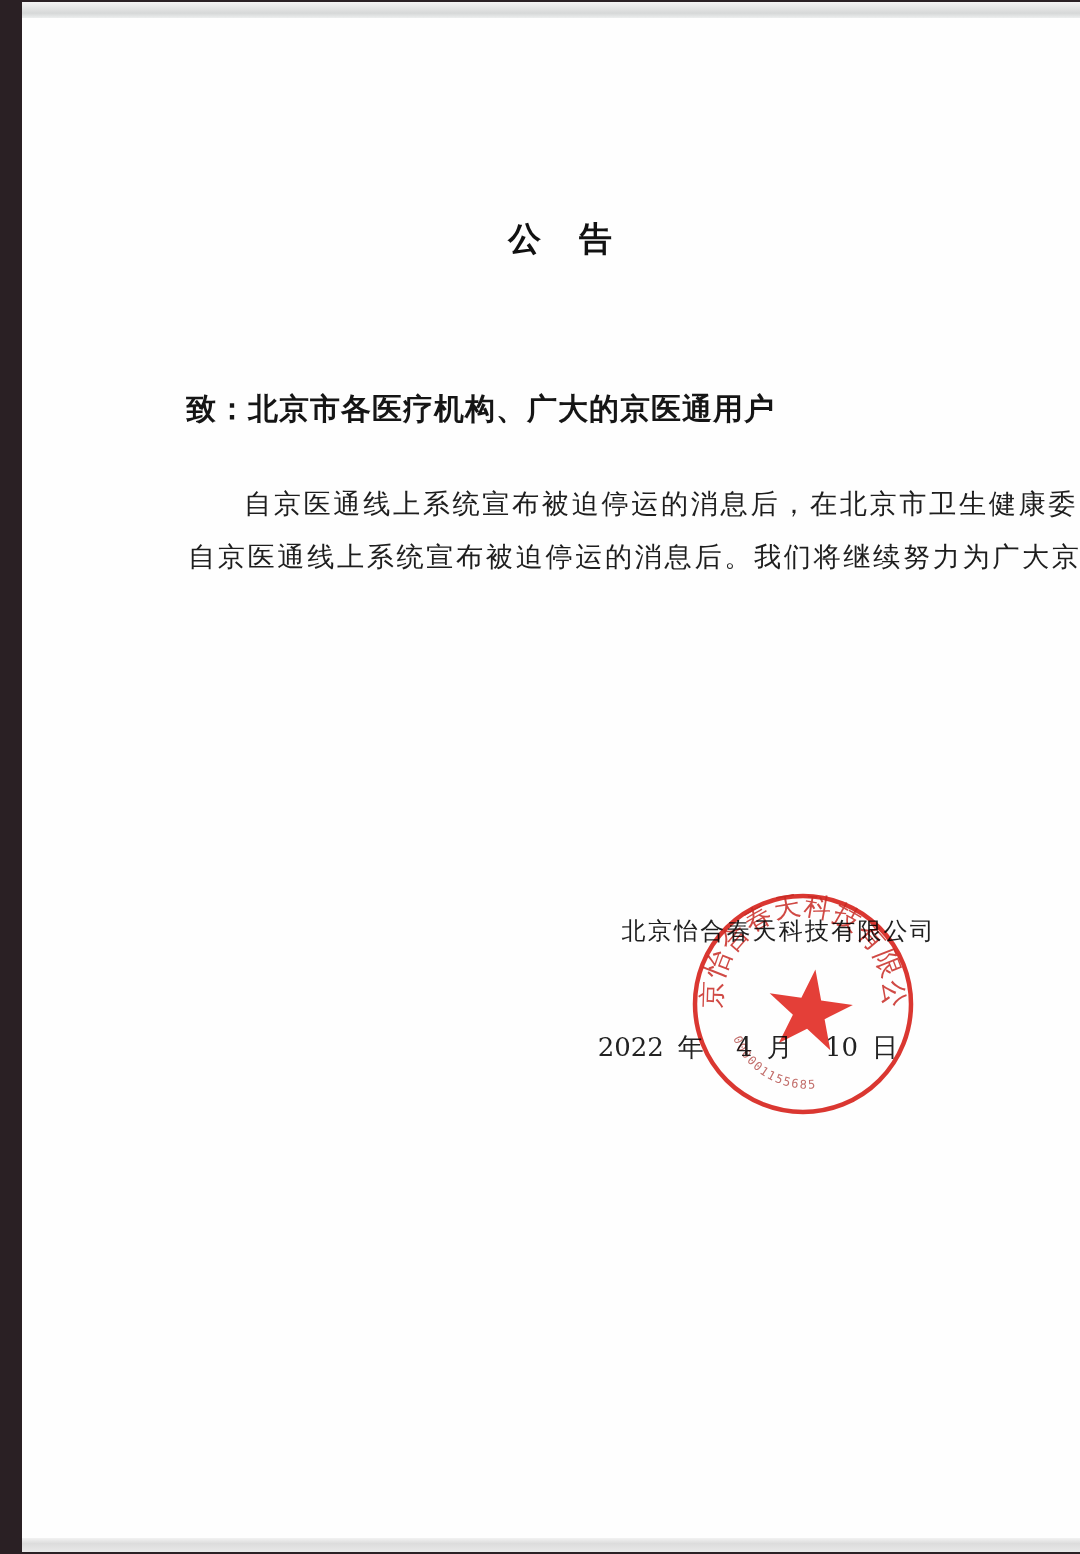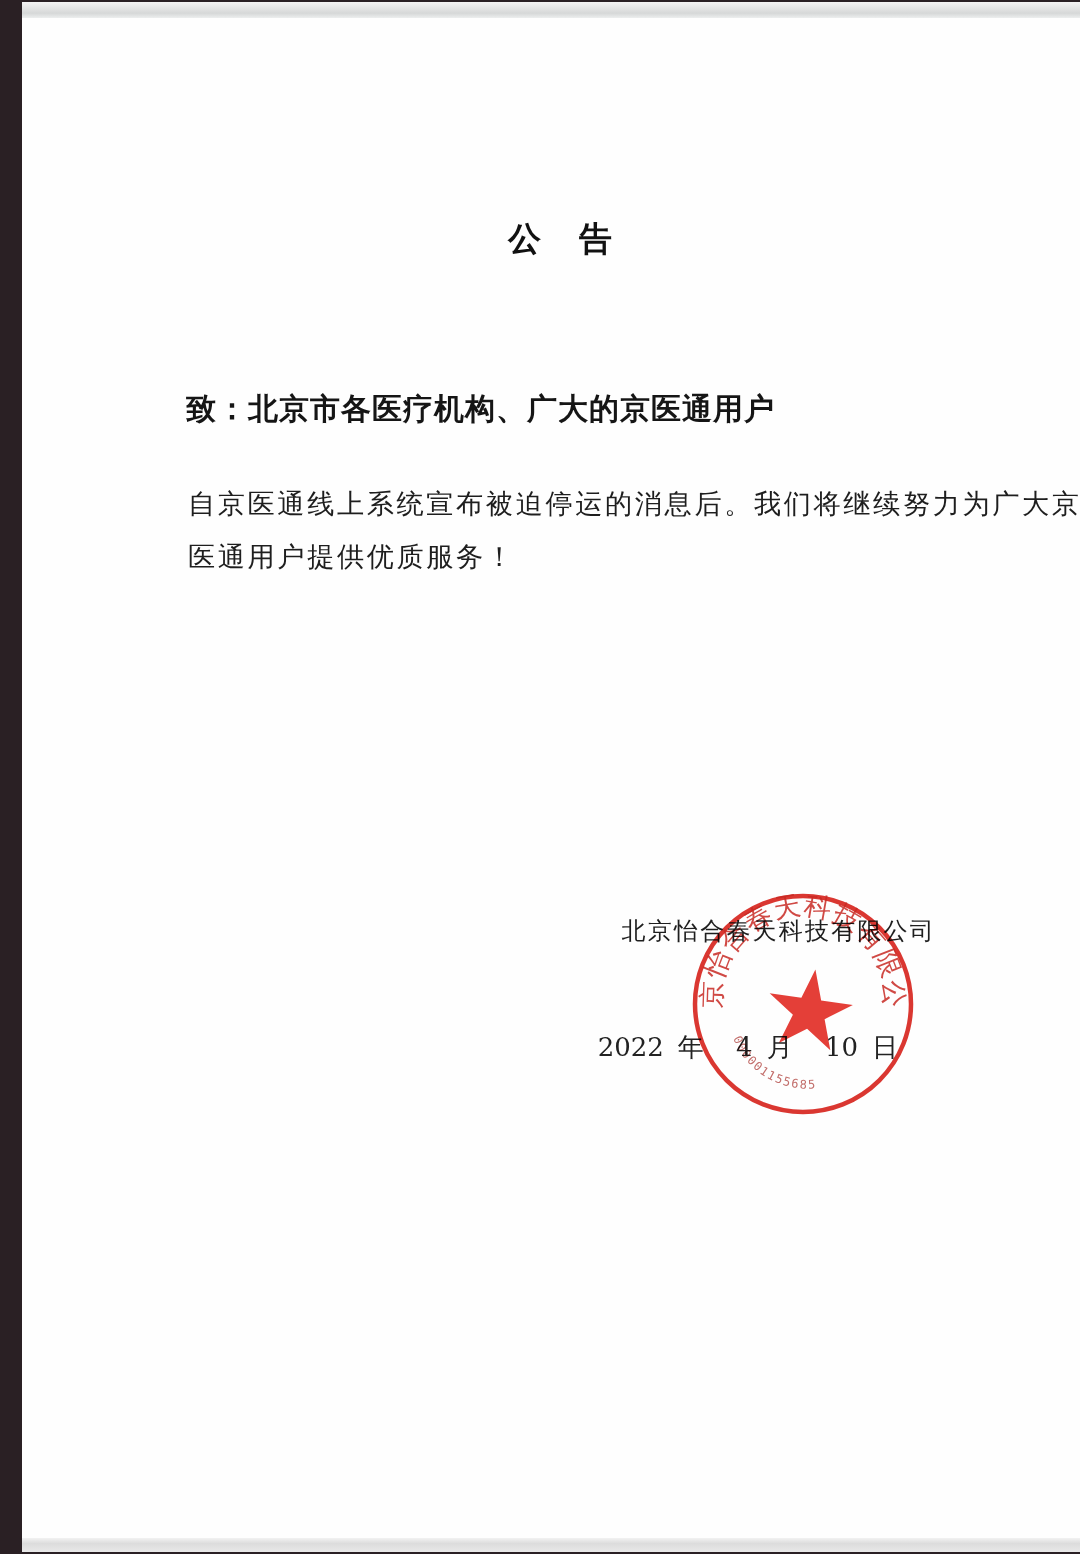--- a/index.html
+++ b/index.html
@@ -111,22 +111,22 @@
 <div class="frame">
   <div class="top-shade"></div>
 
   <div class="page">
 
     <div class="title">公告</div>
 
     <div class="salutation">致：北京市各医疗机构、广大的京医通用户</div>
 
     <div class="body-lines">
+      <div class="body-line indent">自京医通线上系统宣布被迫停运的消息后，在北京市卫生健康委</div>
       <div class="body-line">自京医通线上系统宣布被迫停运的消息后。我们将继续努力为广大京</div>
-      <div class="body-line">医通用户提供优质服务！</div>
     </div>
 
     <div class="signature">北京怡合春天科技有限公司</div>
 
     <div class="date">
       <span>2022</span><span>年</span>
       <span>4</span><span>月</span>
       <span>10</span><span>日</span>
     </div>
 

